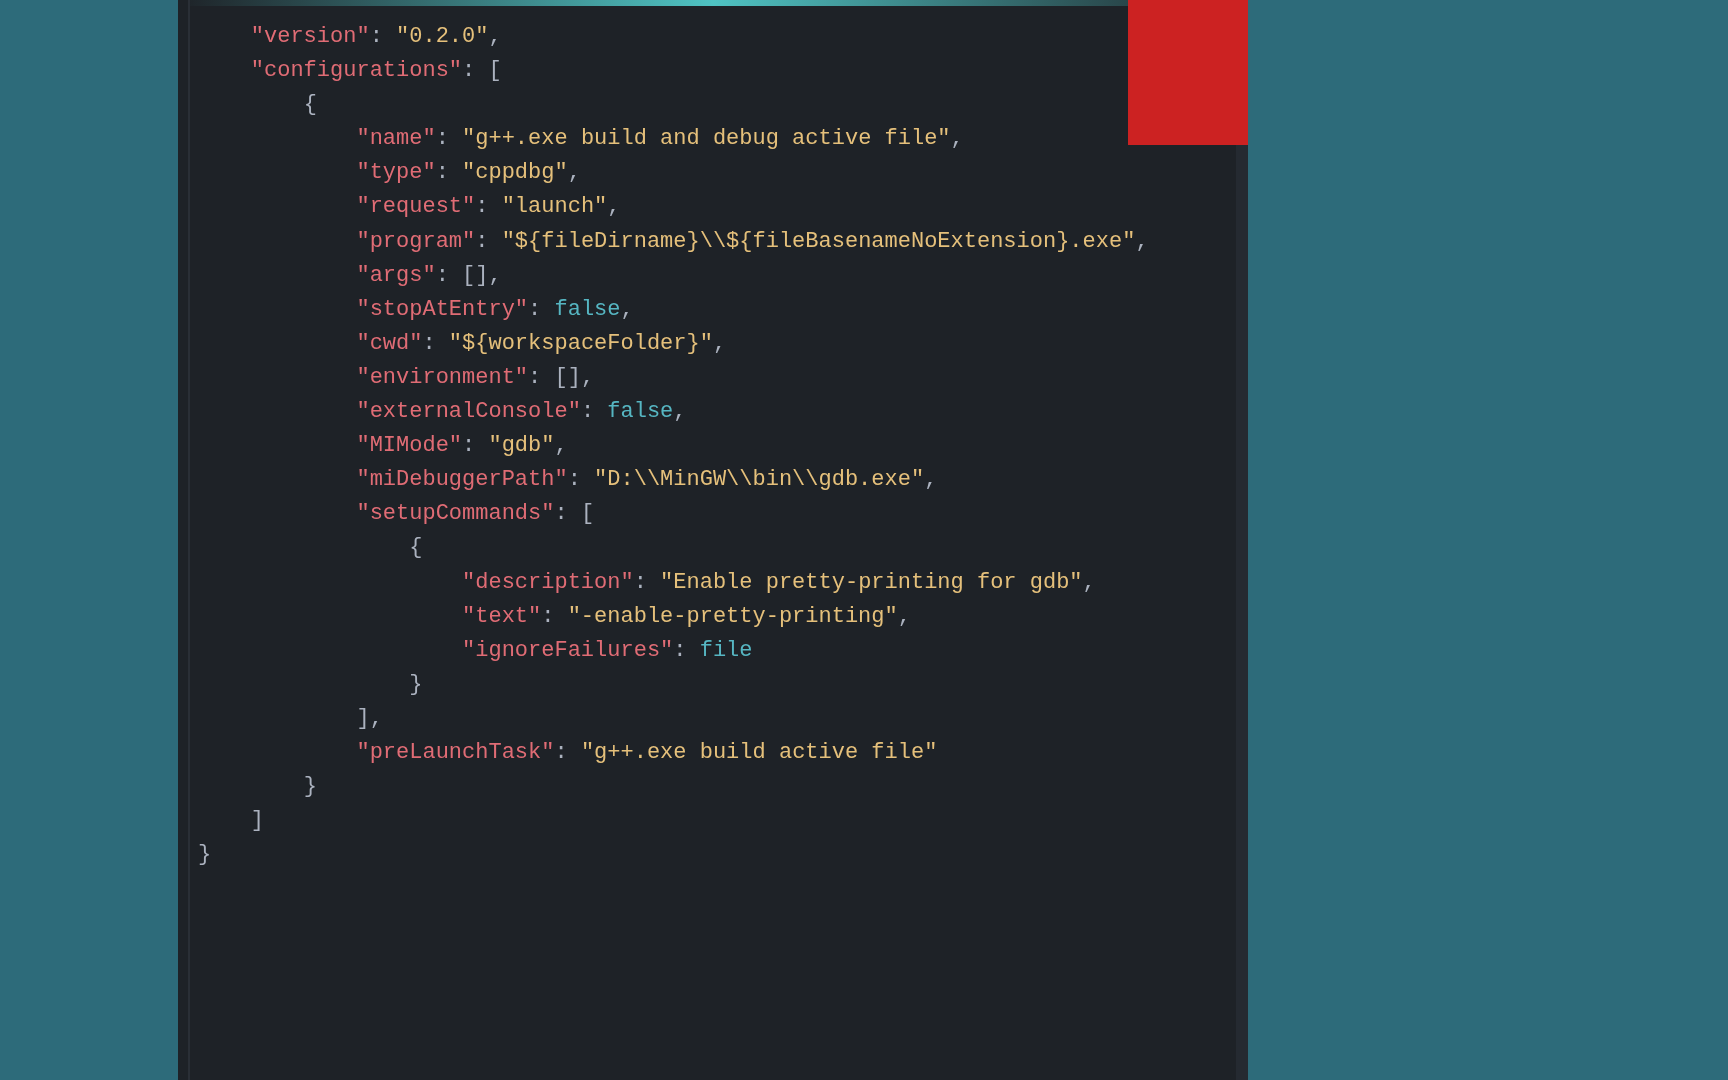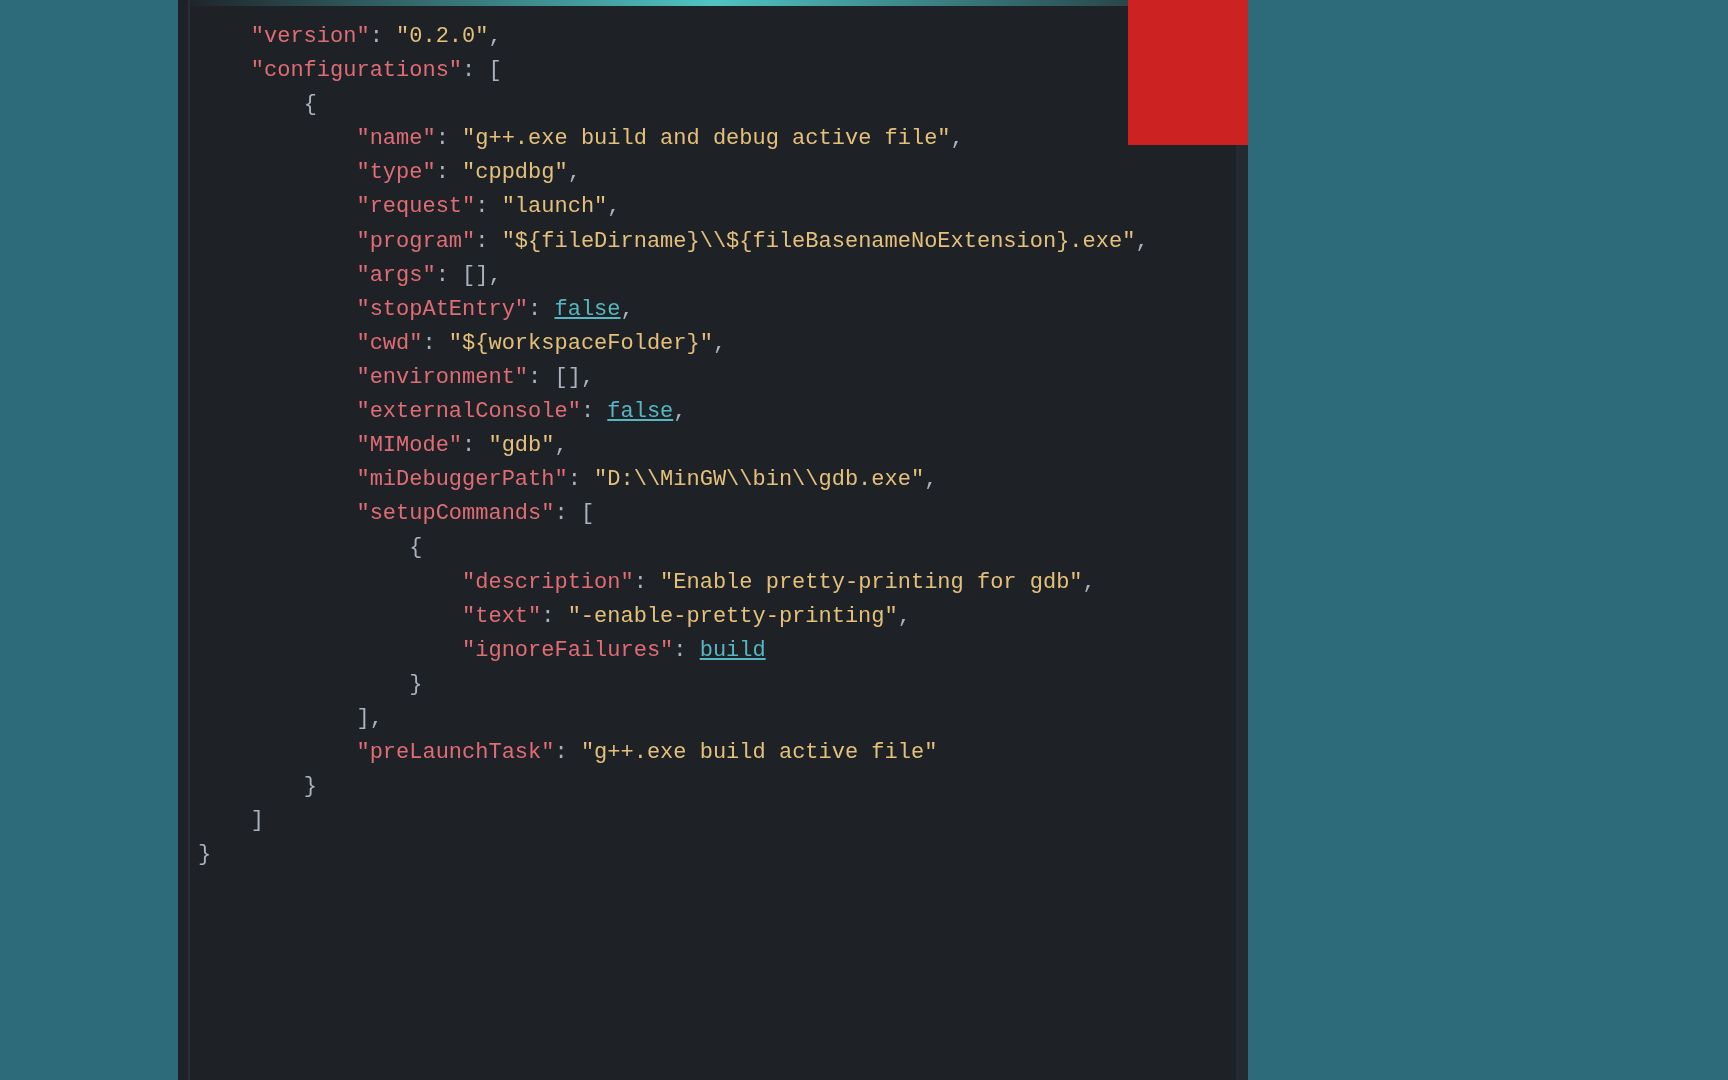--- a/index.html
+++ b/index.html
@@ -55,21 +55,20 @@
     .key {
       color: #e06c75;
     }
 
     .string {
       color: #e5c07b;
     }
 
     .bool-val {
       color: #56b6c2;
-      text-decoration: underline;
     }
 
     .bracket {
       color: #abb2bf;
     }
 
     .red-square {
       position: absolute;
       top: 0;
       right: 0;
@@ -117,21 +116,21 @@
     <span class="line">            <span class="key">"stopAtEntry"</span><span class="bracket">: </span><span class="bool-val">false</span><span class="bracket">,</span></span>
     <span class="line">            <span class="key">"cwd"</span><span class="bracket">: </span><span class="string">"${workspaceFolder}"</span><span class="bracket">,</span></span>
     <span class="line">            <span class="key">"environment"</span><span class="bracket">: [],</span></span>
     <span class="line">            <span class="key">"externalConsole"</span><span class="bracket">: </span><span class="bool-val">false</span><span class="bracket">,</span></span>
     <span class="line">            <span class="key">"MIMode"</span><span class="bracket">: </span><span class="string">"gdb"</span><span class="bracket">,</span></span>
     <span class="line">            <span class="key">"miDebuggerPath"</span><span class="bracket">: </span><span class="string">"D:\\MinGW\\bin\\gdb.exe"</span><span class="bracket">,</span></span>
     <span class="line">            <span class="key">"setupCommands"</span><span class="bracket">: [</span></span>
     <span class="line">                <span class="bracket">{</span></span>
     <span class="line">                    <span class="key">"description"</span><span class="bracket">: </span><span class="string">"Enable pretty-printing for gdb"</span><span class="bracket">,</span></span>
     <span class="line">                    <span class="key">"text"</span><span class="bracket">: </span><span class="string">"-enable-pretty-printing"</span><span class="bracket">,</span></span>
-    <span class="line">                    <span class="key">"ignoreFailures"</span><span class="bracket">: </span><span class="bool-val">build</span></span>
+    <span class="line">                    <span class="key">"ignoreFailures"</span><span class="bracket">: </span><span class="bool-val">file</span></span>
     <span class="line">                <span class="bracket">}</span></span>
     <span class="line">            <span class="bracket">],</span></span>
     <span class="line">            <span class="key">"preLaunchTask"</span><span class="bracket">: </span><span class="string">"g++.exe build active file"</span></span>
     <span class="line">        <span class="bracket">}</span></span>
     <span class="line">    <span class="bracket">]</span></span>
     <span class="line"><span class="bracket">}</span></span>
   </div>
 
   <div class="red-square"></div>
   <div class="scrollbar-area"></div>

